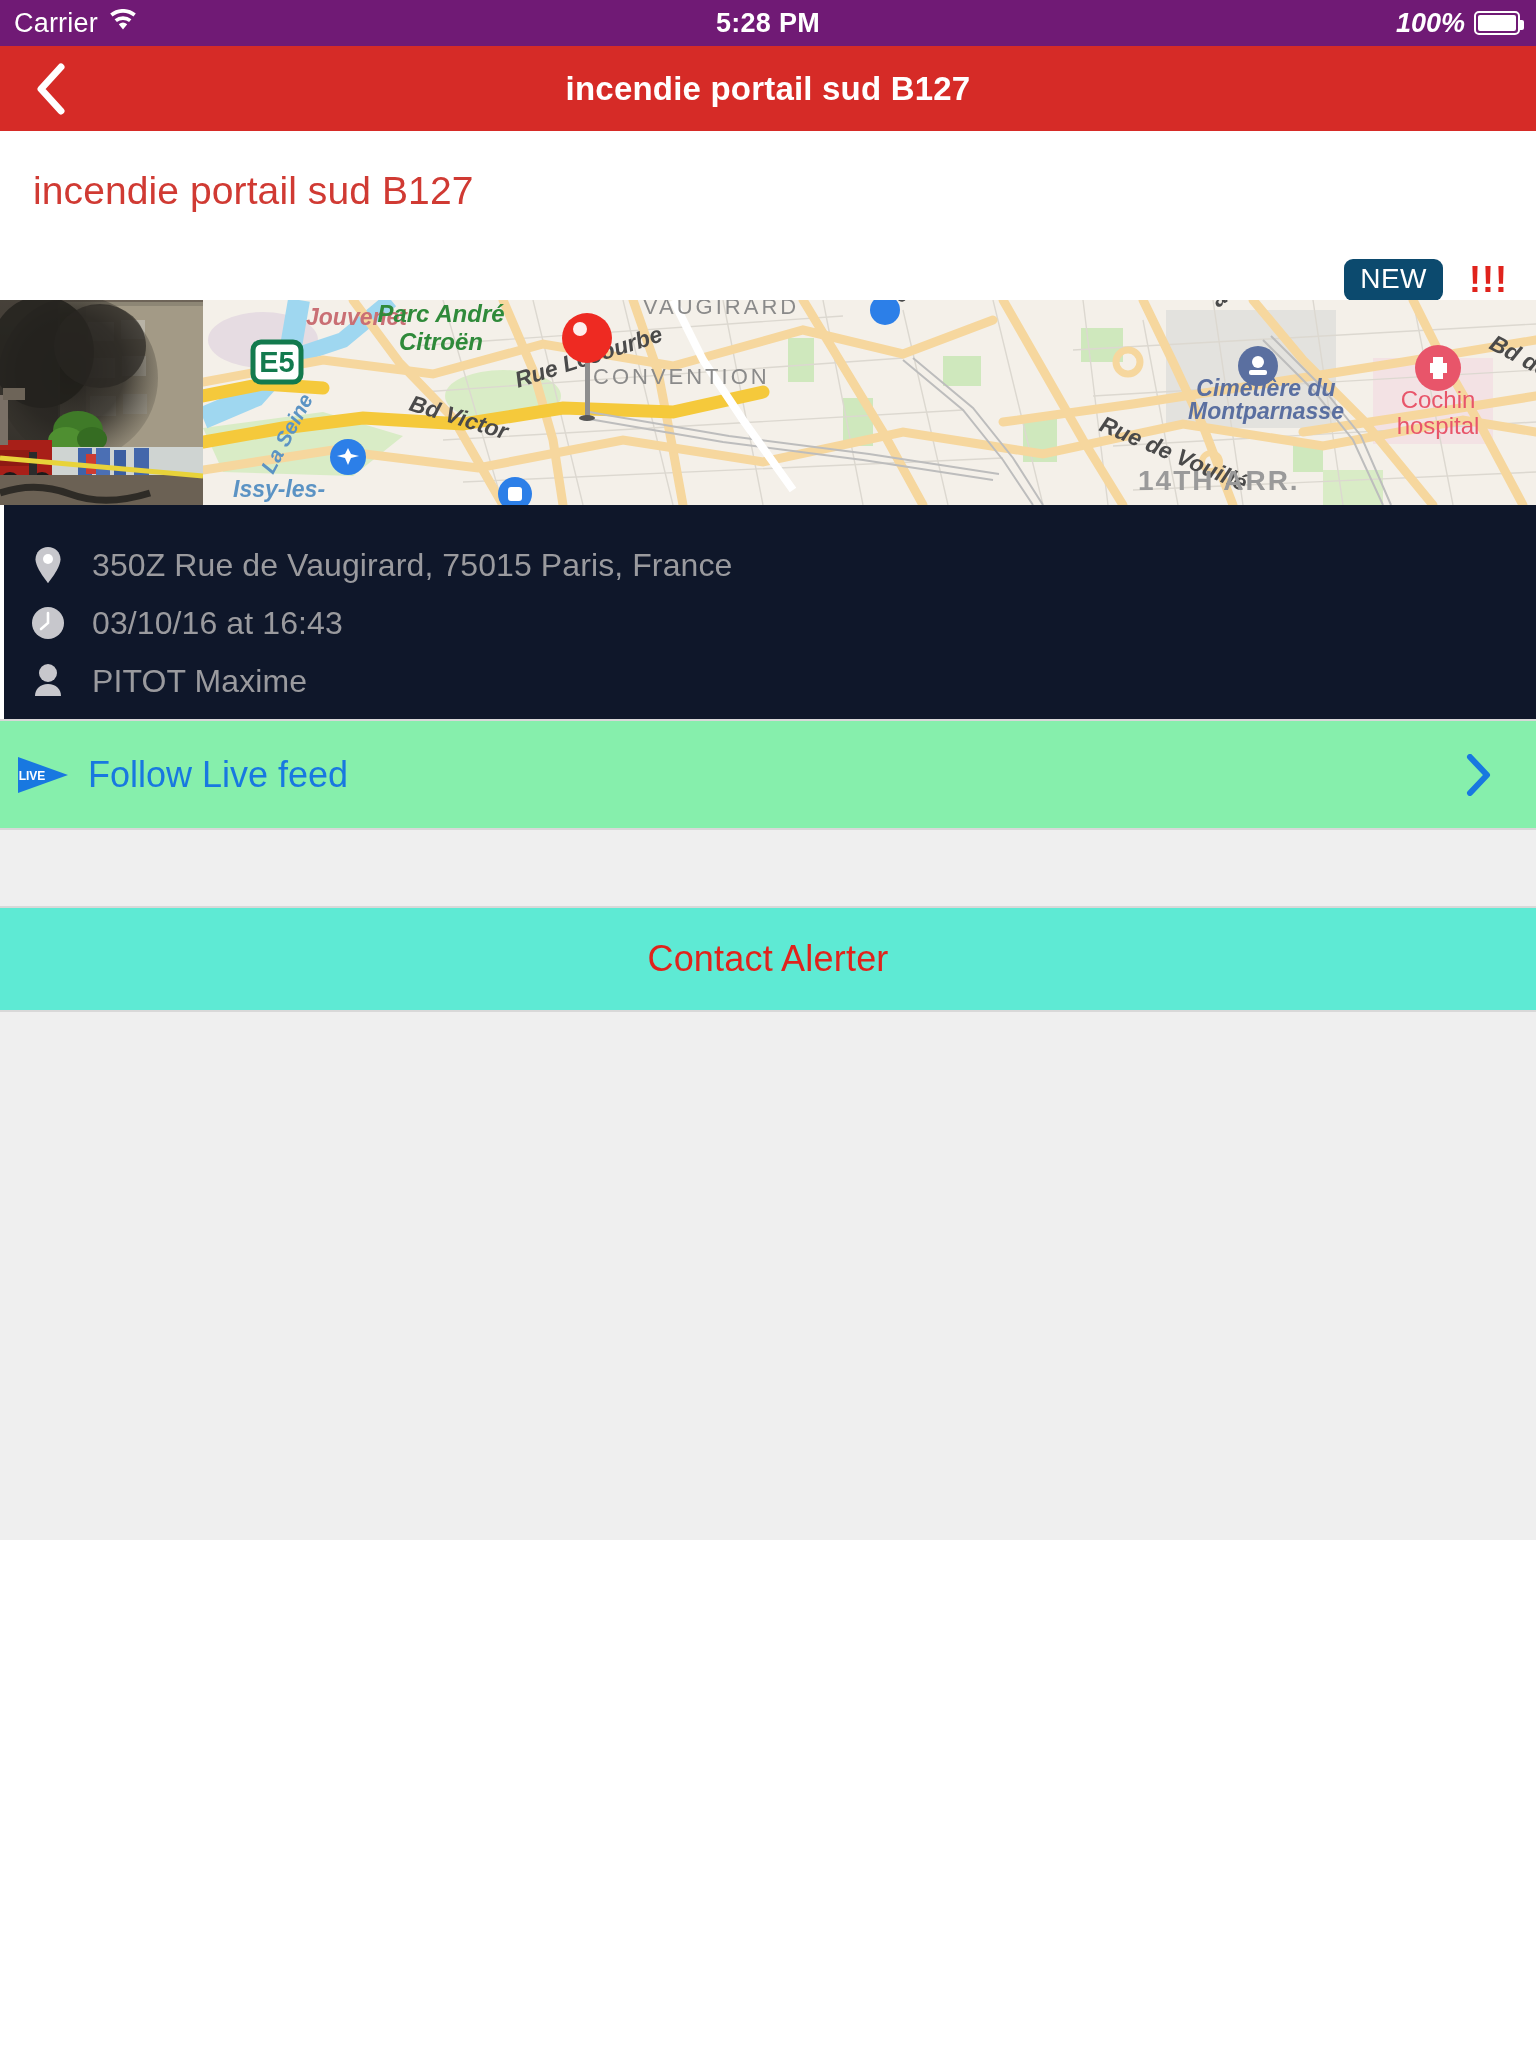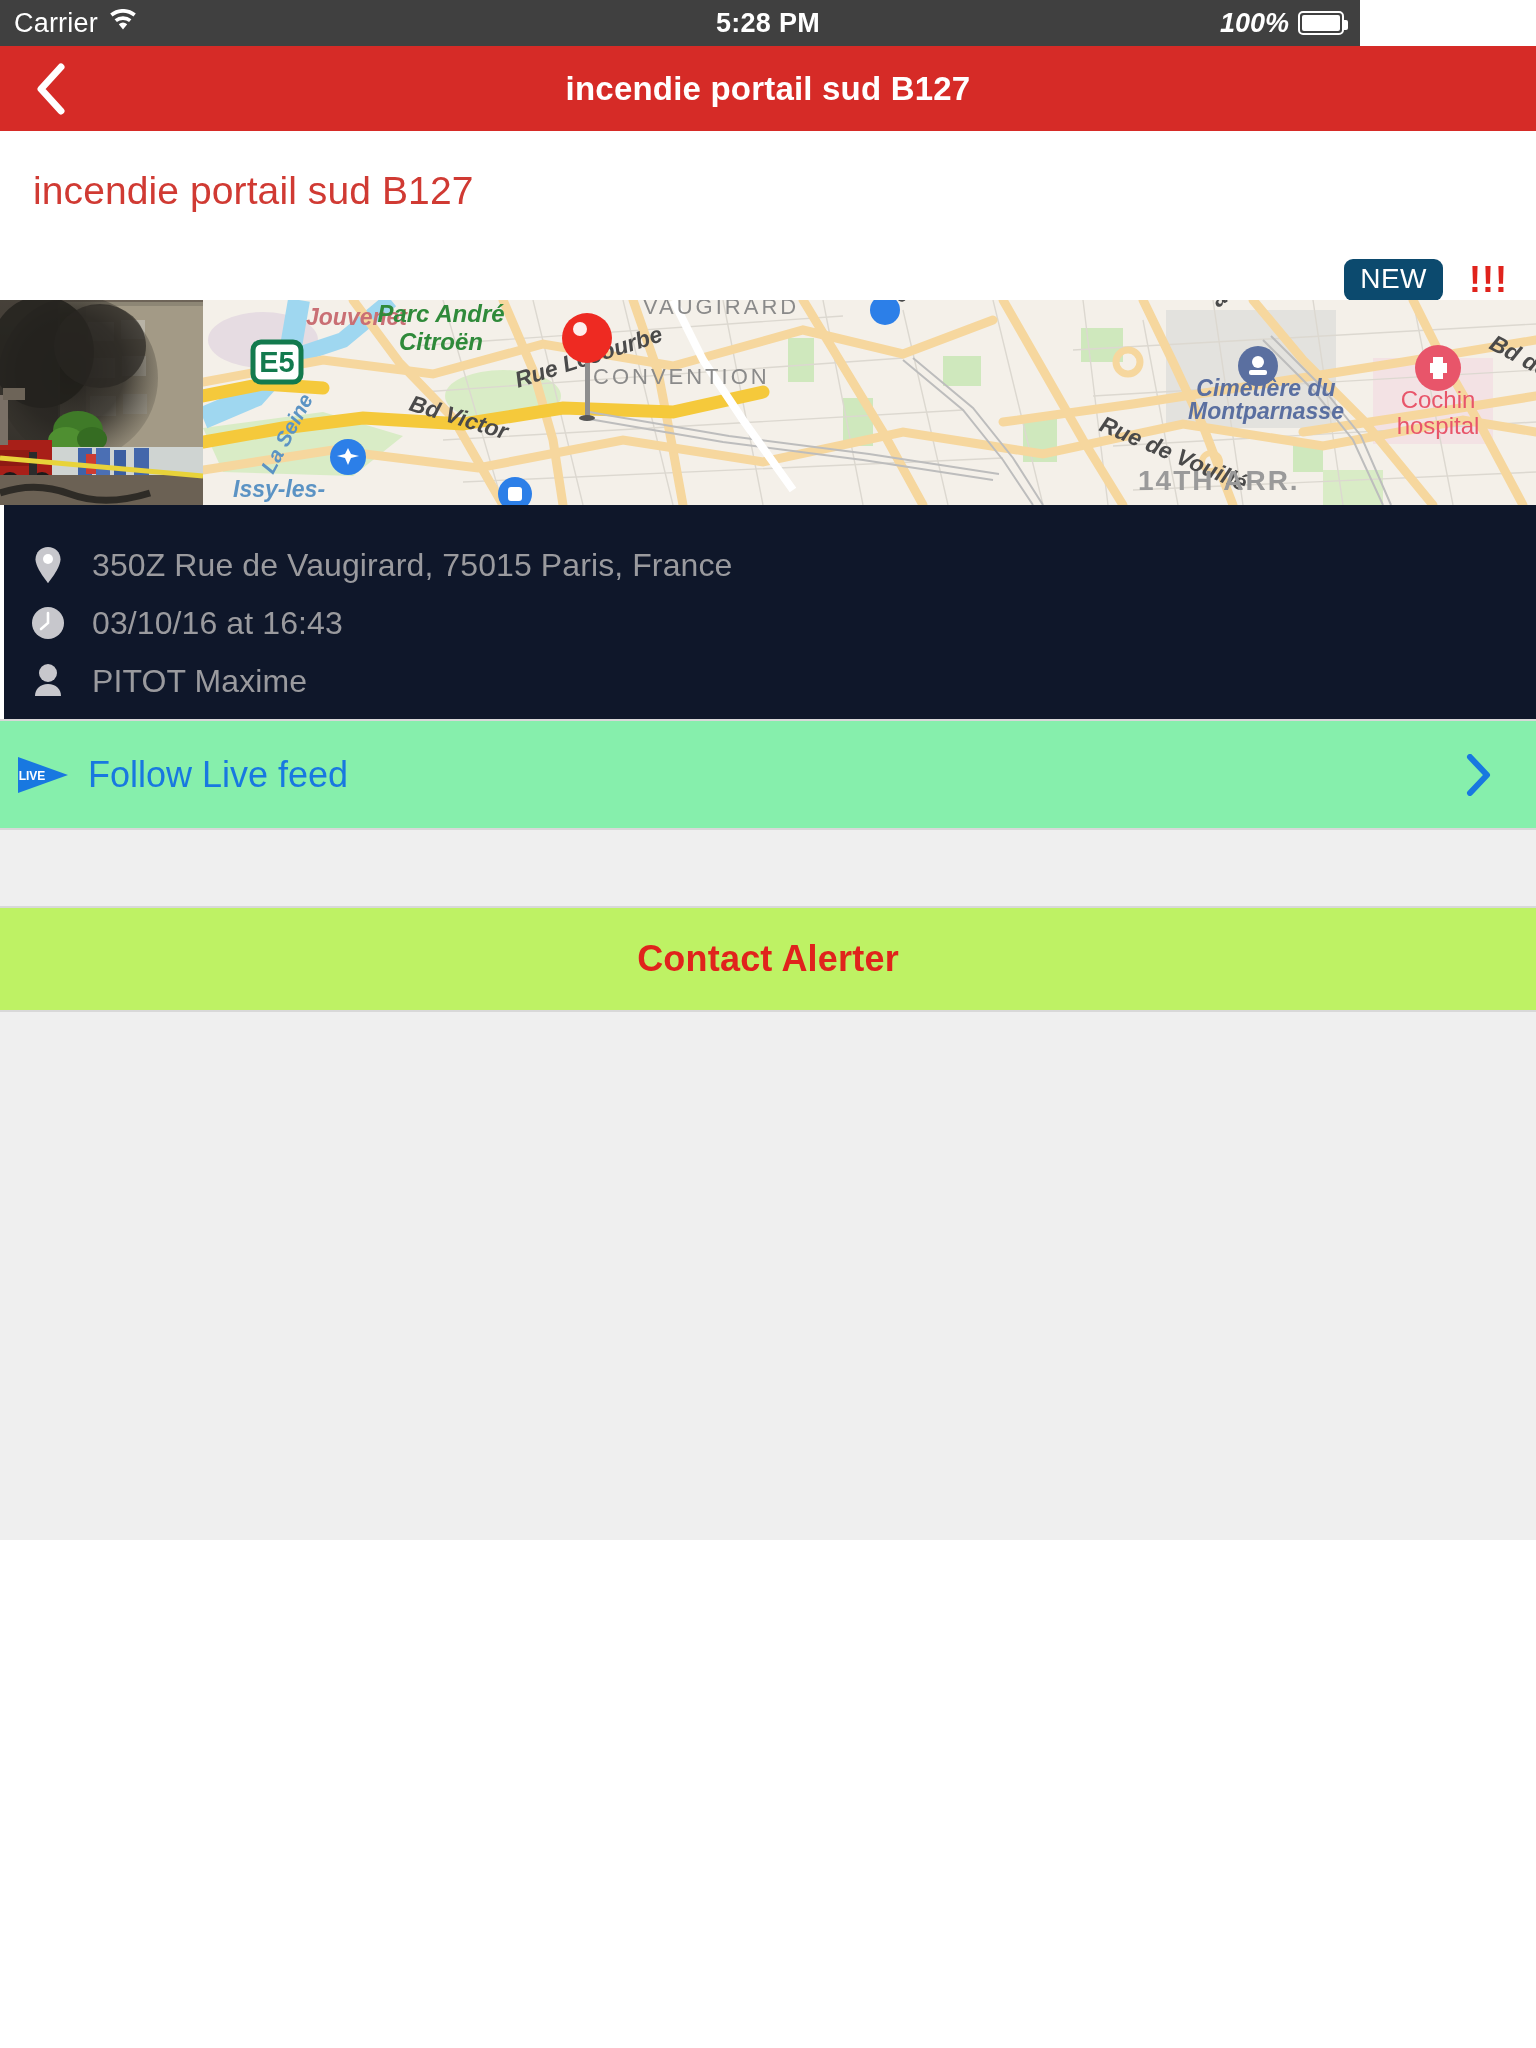--- a/index.html
+++ b/index.html
@@ -6,22 +6,22 @@
   html, body {
     width: 1536px; height: 2048px;
     background: #ffffff;
     font-family: "Liberation Sans", sans-serif;
     overflow: hidden;
   }
   .screen { position: relative; width: 1536px; height: 2048px; background:#fff; }
 
   
   .statusbar {
-    position: absolute; left:0; top:0; width:1360px; height:46px;
-    background:#404040; color:#fff;
+    position: absolute; left:0; top:0; width:1536px; height:46px;
+    background:#701a75; color:#fff;
     display:flex; align-items:center;
   }
   .sb-left { position:absolute; left:14px; display:flex; align-items:center; gap:10px; }
   .sb-carrier { font-size:27px; letter-spacing:0.2px; }
   .sb-center { position:absolute; left:0; width:1536px; text-align:center; font-size:27px; font-weight:600; letter-spacing:0.3px;}
   .sb-right { position:absolute; right:16px; display:flex; align-items:center; gap:9px;font-style:italic; }
   .sb-batt-pct { font-size:27px; font-weight:600; }
   .batt {
     position:relative; width:46px; height:24px;
     border:2.5px solid #fff; border-radius:5px;
@@ -121,23 +121,22 @@
     display:flex; align-items:center;
   }
 
   .gap-gray{
     position:absolute; left:0; top:830px; width:1536px; height:76px;
     background:#EFEFEF;
   }
 
   .contact-row{
     position:absolute; left:0; top:908px; width:1536px; height:102px;
-    background:#bef264; display:flex; align-items:center; justify-content:center;
+    background:#5eead4; display:flex; align-items:center; justify-content:center;
     cursor:pointer;
-    font-weight:bold;
   }
   .contact-label{ color:#E0231C; font-size:36px; letter-spacing:0.2px; }
 
   .bottom-gray{
     position:absolute; left:0; top:1012px; width:1536px; height:528px;
     background:#EFEFEF;
   }
   .bottom-white{
     position:absolute; left:0; top:1540px; width:1536px; height:508px;
     background:#fff;

